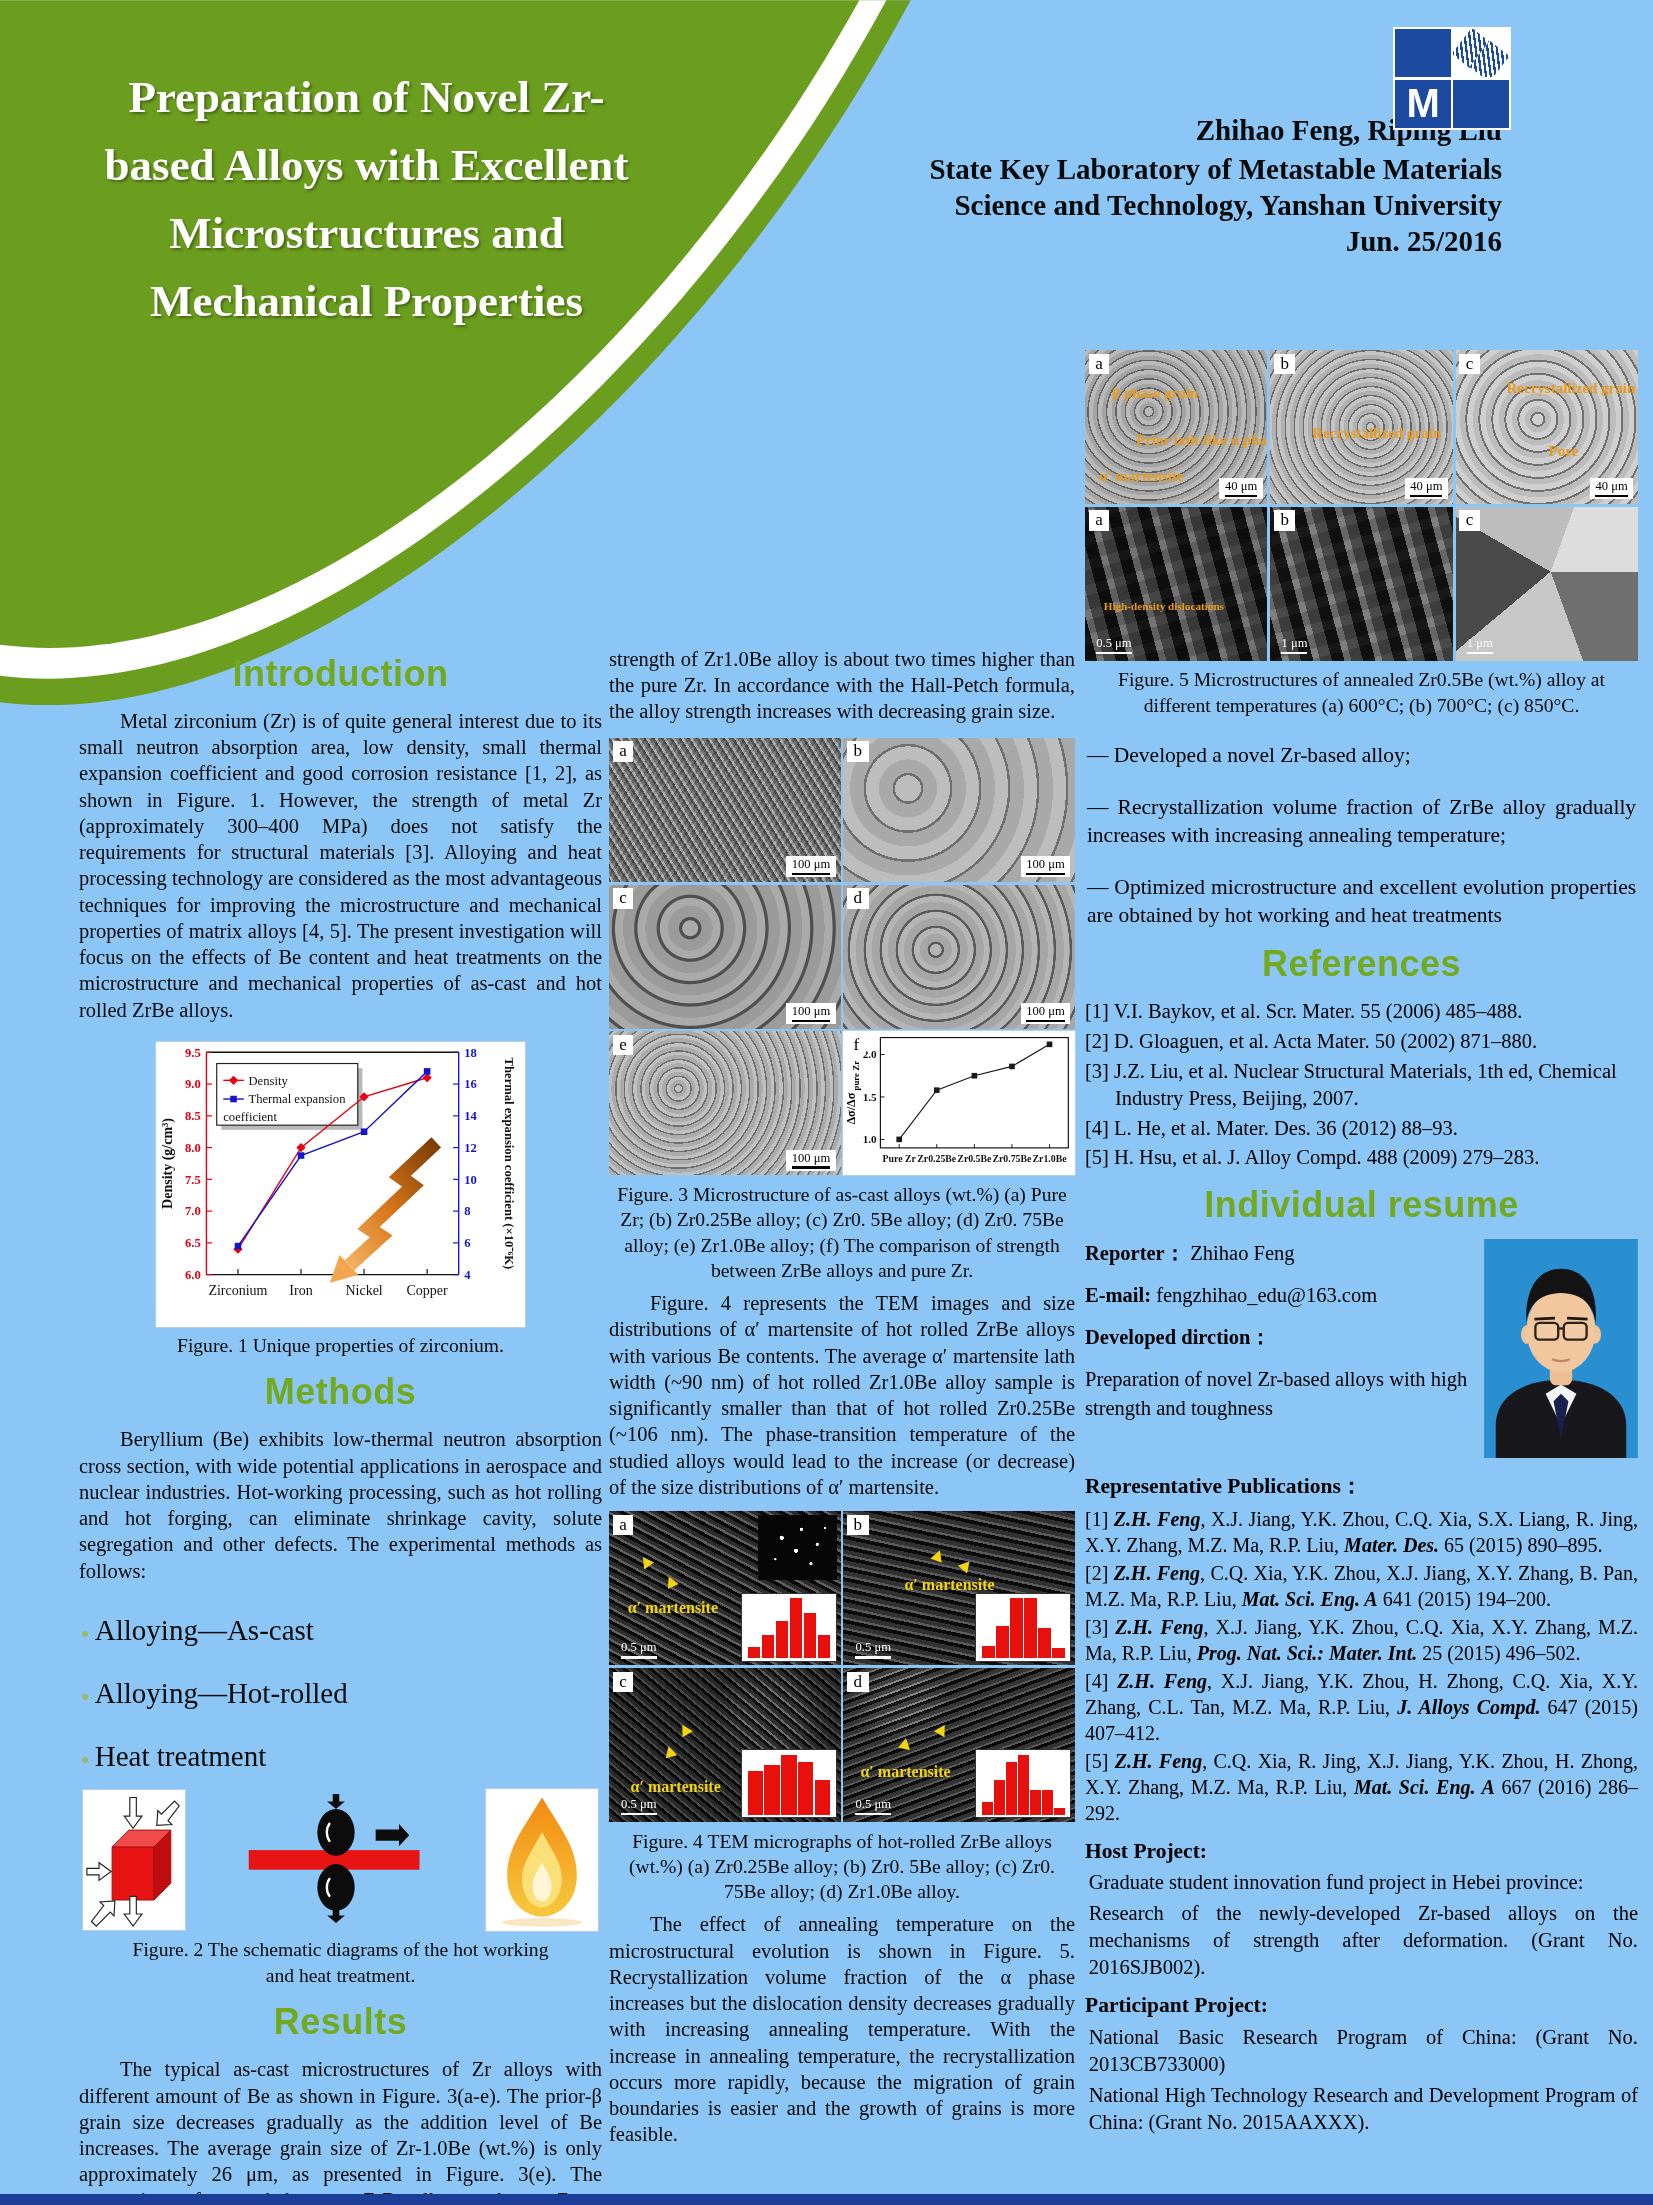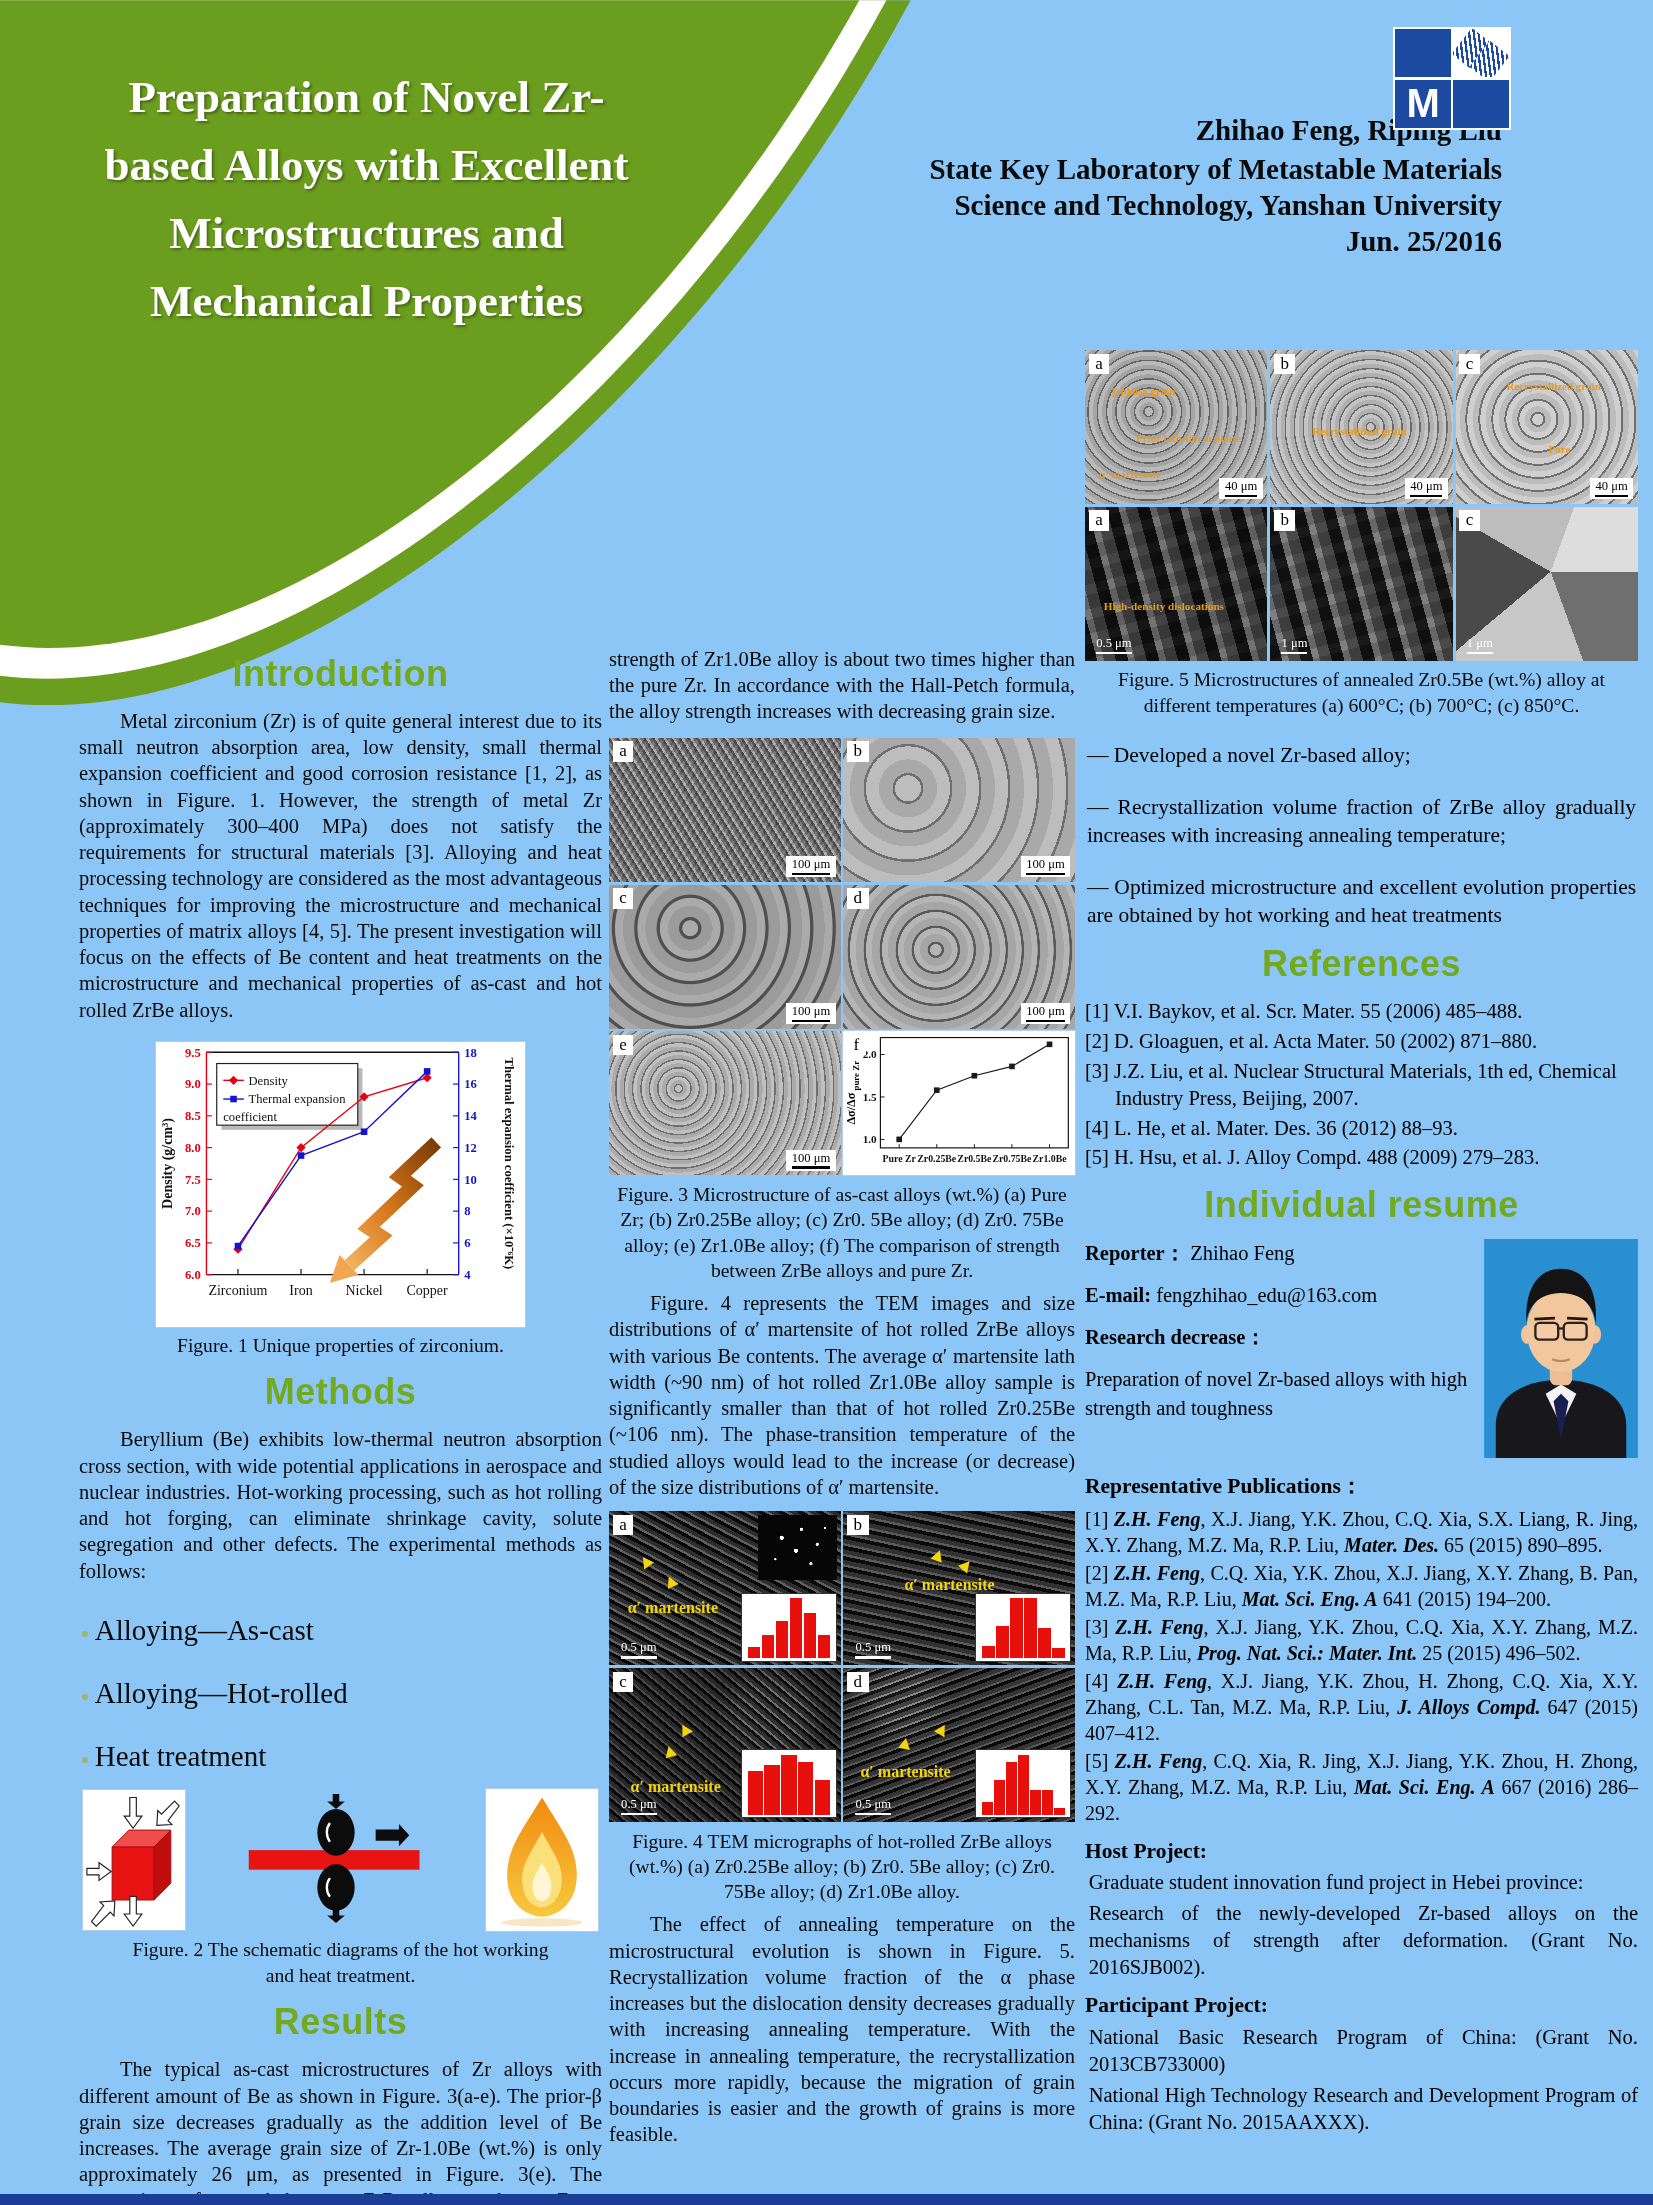--- a/index.html
+++ b/index.html
@@ -53,21 +53,21 @@
   #fig4-grid{grid-template-columns:1fr 1fr;margin-top:11.2px;}
   #fig5-grid{grid-template-columns:1fr 1fr 1fr;}
   .panel{position:relative;height:144px;overflow:hidden;}
   .panel.tall{height:154px;}
   .plabel{position:absolute;left:3.7px;top:3.7px;background:#fff;color:#000;font-size:17px;line-height:20.5px;padding:0 6.5px;z-index:3;}
   .scalebar{position:absolute;right:4.7px;bottom:4.7px;background:#fff;color:#000;font-size:12.6px;
     padding:0.9px 5.6px 1.9px;z-index:3;text-align:center;}
   .scalebar .bar{height:2.3px;background:#000;margin-top:0.9px;}
   .scalebar.dark{background:transparent;color:#fff;}
   .scalebar.dark .bar{background:#fff;}
-  .ann{position:absolute;color:#e89b1c;font-weight:bold;font-size:11px;z-index:3;white-space:nowrap;}
+  .ann{position:absolute;color:#e89b1c;font-weight:bold;font-size:15px;z-index:3;white-space:nowrap;}
   .ann.big{font-size:16px;color:#f2d410;font-family:"Liberation Serif",serif;}
   .tri{position:absolute;width:0;height:0;border-left:6.5px solid transparent;border-right:6.5px solid transparent;
     border-bottom:11.2px solid #f2d410;z-index:3;}
   .hist{position:absolute;right:3.7px;bottom:3.7px;width:96px;height:69px;background:#fff;border:0.9px solid #333;
     display:flex;align-items:flex-end;gap:1.4px;padding:4.7px 5.6px 2.8px;box-sizing:border-box;z-index:3;}
   .hbar{flex:1;background:#e8100c;}
   .diffraction{position:absolute;right:3.7px;top:3.7px;width:79px;height:65px;background:#060606;z-index:3;
     background-image:radial-gradient(circle 1.9px at 30% 35%,#fff 0 1.9px,transparent 2.3px),
       radial-gradient(circle 1.4px at 55% 22%,#fff 0 1.4px,transparent 1.9px),
       radial-gradient(circle 1.4px at 75% 45%,#eee 0 1.4px,transparent 1.9px),
@@ -481,21 +481,21 @@
       <div class="ref">[3] J.Z. Liu, et al. Nuclear Structural Materials, 1th ed, Chemical Industry Press, Beijing, 2007.</div>
       <div class="ref">[4] L. He, et al. Mater. Des. 36 (2012) 88–93.</div>
       <div class="ref">[5] H. Hsu, et al. J. Alloy Compd. 488 (2009) 279–283.</div>
     </div>
 
     <div class="gh">Individual resume</div>
     <div id="resume-grid">
       <div id="resume-text">
         <div><b>Reporter：</b> Zhihao Feng</div>
         <div><b>E-mail:</b> fengzhihao_edu@163.com</div>
-        <div><b>Research decrease：</b></div>
+        <div><b>Developed dirction：</b></div>
         <div>Preparation of novel Zr-based alloys with high strength and toughness</div>
       </div>
 
       <svg id="portrait" viewBox="0 0 330 470">
         <rect x="0" y="0" width="330" height="470" fill="#2a8fd0"></rect>
         <path d="M25 470 L25 400 C25 335 90 302 165 302 C240 302 305 335 305 400 L305 470 Z" fill="#17171c"></path>
         <polygon points="165,312 132,332 165,400 198,332" fill="#f4f4f4"></polygon>
         <polygon points="165,332 149,348 165,430 181,348" fill="#17204e"></polygon>
         <rect x="141" y="262" width="48" height="52" rx="14" fill="#edbd93"></rect>
         <ellipse cx="92" cy="205" rx="13" ry="20" fill="#f0c49a"></ellipse>

